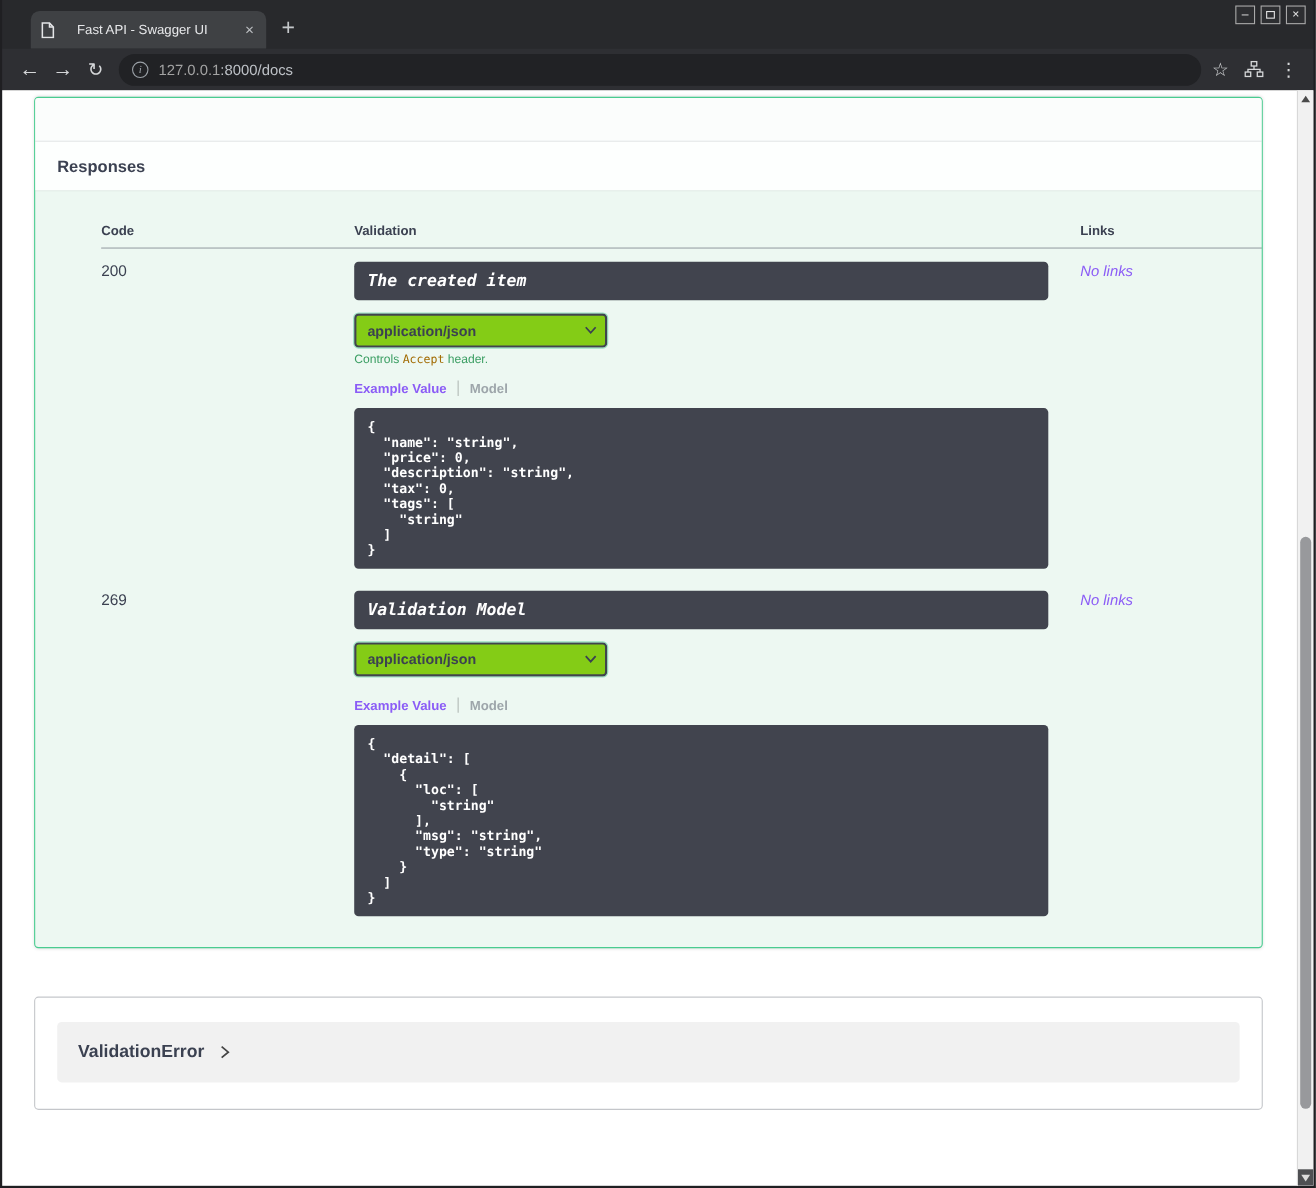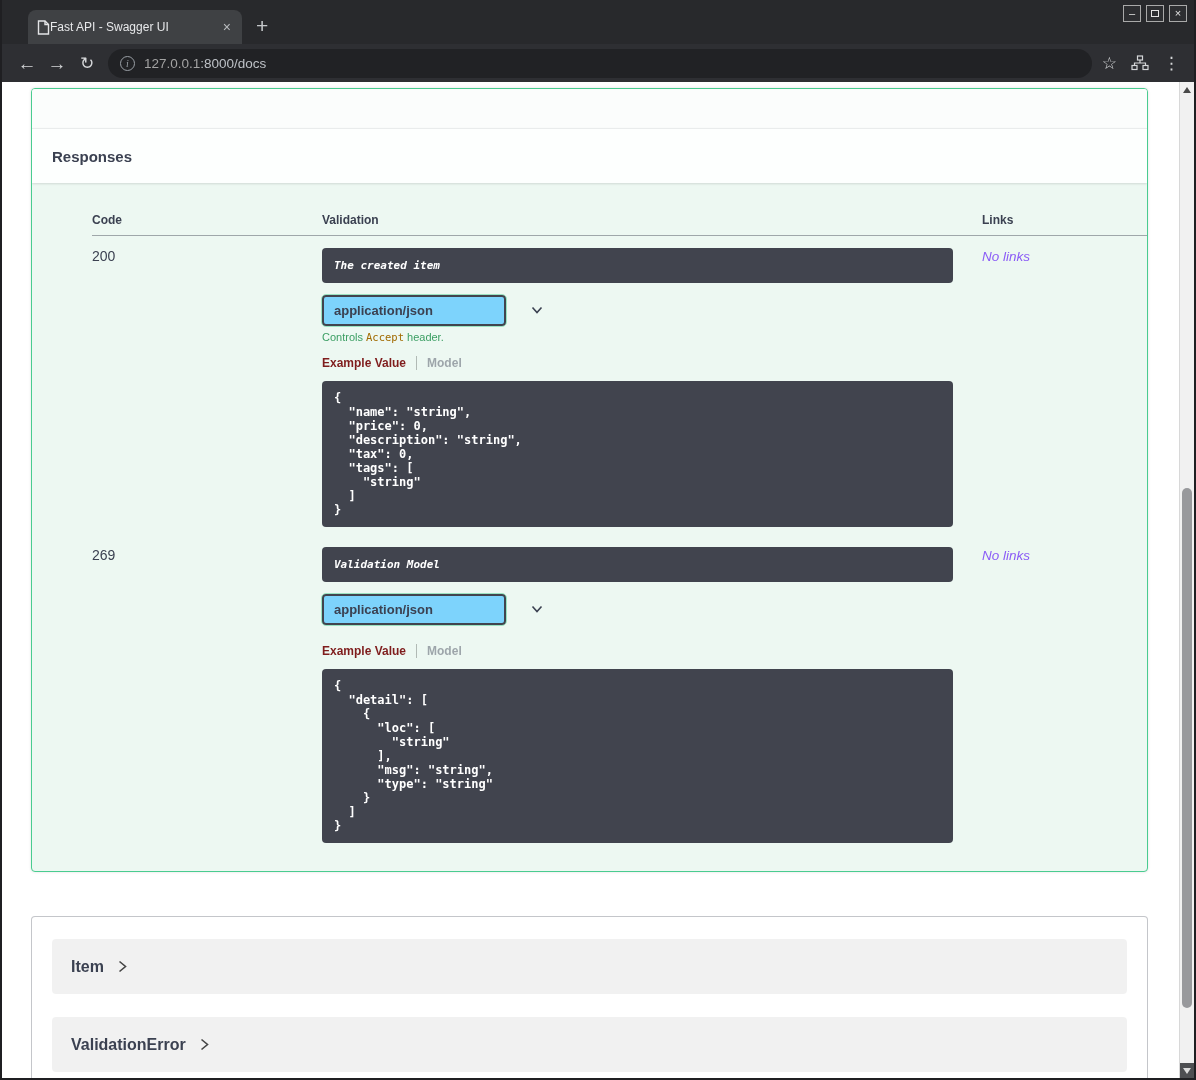--- a/index.html
+++ b/index.html
@@ -5,21 +5,21 @@
   * { margin:0; padding:0; box-sizing:border-box; }
   html,body { width:1196px; height:1080px; overflow:hidden; }
   body { font-family:"Liberation Sans",sans-serif; background:#1c1c1e; }
 
   .window { width:1196px; height:1080px; display:flex; flex-direction:column;
             border-left:2px solid #1f1f22; border-right:2px solid #1f1f22; border-bottom:2px solid #1f1f22; background:#28292c; }
 
   
   .tabstrip { height:44px; background:#28292c; position:relative; display:flex; align-items:flex-end; flex:0 0 auto; }
   .tab { margin-left:26px; width:214px; height:34px; background:#3f4144; border-radius:8px 8px 0 0;
-         display:flex; align-items:center; padding:0 9px; gap:0; cursor:default; }
+         display:flex; align-items:center; padding:0 9px; gap:20px; cursor:default; }
   .favicon-svg { flex:0 0 auto; display:block; }
   .tab-title { color:#e7e8ea; font-size:12px; flex:1; white-space:nowrap; overflow:hidden; }
   .tab-close { color:#b9bcbf; font-size:14px; line-height:14px; padding:0 2px; }
   .newtab { color:#c4c7ca; font-size:21px; line-height:21px; margin:0 0 8px 14px; }
   .win-controls { position:absolute; top:5px; right:7px; display:flex; gap:5px; }
   .win-btn { width:18px; height:17px; border:1px solid #a9a9a9; background:#2d2e31; color:#e3e3e3;
              font-size:11px; line-height:11px; display:flex; align-items:center; justify-content:center; }
   .win-btn .max-box { width:8px; height:7px; border:1px solid #e3e3e3; }
 
   .toolbar { height:38px; background:#2e2f33; display:flex; align-items:center; padding:0 10px; flex:0 0 auto; }
@@ -45,42 +45,42 @@
   .sb-btn { height:15px; width:100%; display:flex; align-items:center; justify-content:center; }
   .sb-btn.down { position:absolute; bottom:0; left:0; background:#4e4f52; }
   .tri-up { width:0; height:0; border-left:4px solid transparent; border-right:4px solid transparent; border-bottom:6px solid #4a4a4a; }
   .tri-down { width:0; height:0; border-left:4px solid transparent; border-right:4px solid transparent; border-top:6px solid #dddddd; }
   .sb-thumb { position:absolute; left:2px; right:2px; top:406px; height:520px; background:#98999c; border-radius:6px; }
 
   
   .opblock { margin:6px 0 0 29px; width:1117px; background:#edf8f2; border:1px solid #49cc90;
              border-radius:4px; overflow:hidden; box-shadow:0 0 3px rgba(0,0,0,.12); }
   .opblock-gap { height:39px; background:#fbfdfc; }
-  .section-header { height:55px; background:rgba(255,255,255,.88); border-top:1px solid rgba(59,65,81,.1);
+  .section-header { height:45px; background:rgba(255,255,255,.88); border-top:1px solid rgba(59,65,81,.1);
                     box-shadow:0 1px 2px rgba(0,0,0,.12); display:flex; align-items:center; padding:11px 20px; }
   .section-header .sh-title { font-size:15px; font-weight:700; color:#3b4151; }
   .responses-inner { padding:20px; }
   table.responses { width:100%; border-collapse:collapse; table-layout:fixed;margin-left:40px; }
   table.responses th { text-align:left; font-size:12px; font-weight:700; color:#3b4151;
                        padding:10px 0 8px; border-bottom:1px solid rgba(59,65,81,.25); }
   table.responses td { vertical-align:top; padding:12px 0 8px; font-size:14px; color:#3b4151; }
   .no-links { font-style:italic; font-size:13.5px; color:#8b5cf6; }
 
   .res-desc-box { width:631px; background:#41444e; border-radius:4px; padding:10px 12px; color:#fff;
-                  font-family:"DejaVu Sans Mono",monospace; font-style:italic; font-weight:700; font-size:11px; line-height:15px; }
+                  font-family:"DejaVu Sans Mono",monospace; font-style:italic; font-weight:700; font-size:15px; line-height:15px; }
   .ct-wrap { position:relative; width:230px; margin-top:12px; }
-  select.ct { width:184px; height:31px; appearance:none; -webkit-appearance:none; -moz-appearance:none;
-              border:2px solid #41444e; border-radius:4px; background:#7dd3fc; outline:1px solid rgba(73,204,144,.5);
+  select.ct { width:230px; height:31px; appearance:none; -webkit-appearance:none; -moz-appearance:none;
+              border:2px solid #41444e; border-radius:4px; background:#84cc16; outline:1px solid rgba(73,204,144,.5);
               font-family:"Liberation Sans",sans-serif; font-weight:700; font-size:13px; color:#3b4151; padding:0 30px 0 10px; }
   .ct-chevron { position:absolute; right:9px; top:10px; pointer-events:none; }
   .controls-note { margin-top:5px; font-size:11px; color:#3b9e63; }
   .controls-note .accept-code { font-family:"DejaVu Sans Mono",monospace; font-size:10.5px; color:#a16a00; }
 
   .tabrow { display:flex; align-items:center; margin-top:10px; height:20px; }
-  .tabrow .tab-ex { font-size:12px; font-weight:700; color:#7f1d1d; padding-right:10px; }
+  .tabrow .tab-ex { font-size:12px; font-weight:700; color:#8b5cf6; padding-right:10px; }
   .tabrow .tab-model { font-size:12px; font-weight:600; color:rgba(59,65,81,.45);
                        border-left:1px solid rgba(0,0,0,.25); padding-left:10px; }
 
   pre.example { width:631px; margin-top:8px; background:#41444e; border-radius:4px; padding:10px 12px;
                 color:#fff; font-family:"DejaVu Sans Mono",monospace; font-size:12px; font-weight:700;
                 line-height:14px; white-space:pre; overflow:hidden; }
 
   
   .schemas { margin:44px 0 0 29px; width:1117px; border:1px solid rgba(59,65,81,.3); border-radius:4px; background:#fff; }
   .schemas-header { height:40px; display:flex; align-items:center; justify-content:space-between;
@@ -224,26 +224,20 @@
               </tr>
 
             </tbody>
           </table>
         </div>
       </div>
 
       <div class="schemas">
         <div class="schemas-body">
           <div class="model-box">
-            <span class="model-name">Item</span>
-            <svg width="11" height="13" viewBox="0 0 11 13">
-              <path d="M2.5 1.5 L8.5 6.5 L2.5 11.5" fill="none" stroke="#444" stroke-width="1.6"></path>
-            </svg>
-          </div>
-          <div class="model-box">
             <span class="model-name">ValidationError</span>
             <svg width="11" height="13" viewBox="0 0 11 13">
               <path d="M2.5 1.5 L8.5 6.5 L2.5 11.5" fill="none" stroke="#444" stroke-width="1.6"></path>
             </svg>
           </div>
         </div>
       </div>
 
     </div>
 

